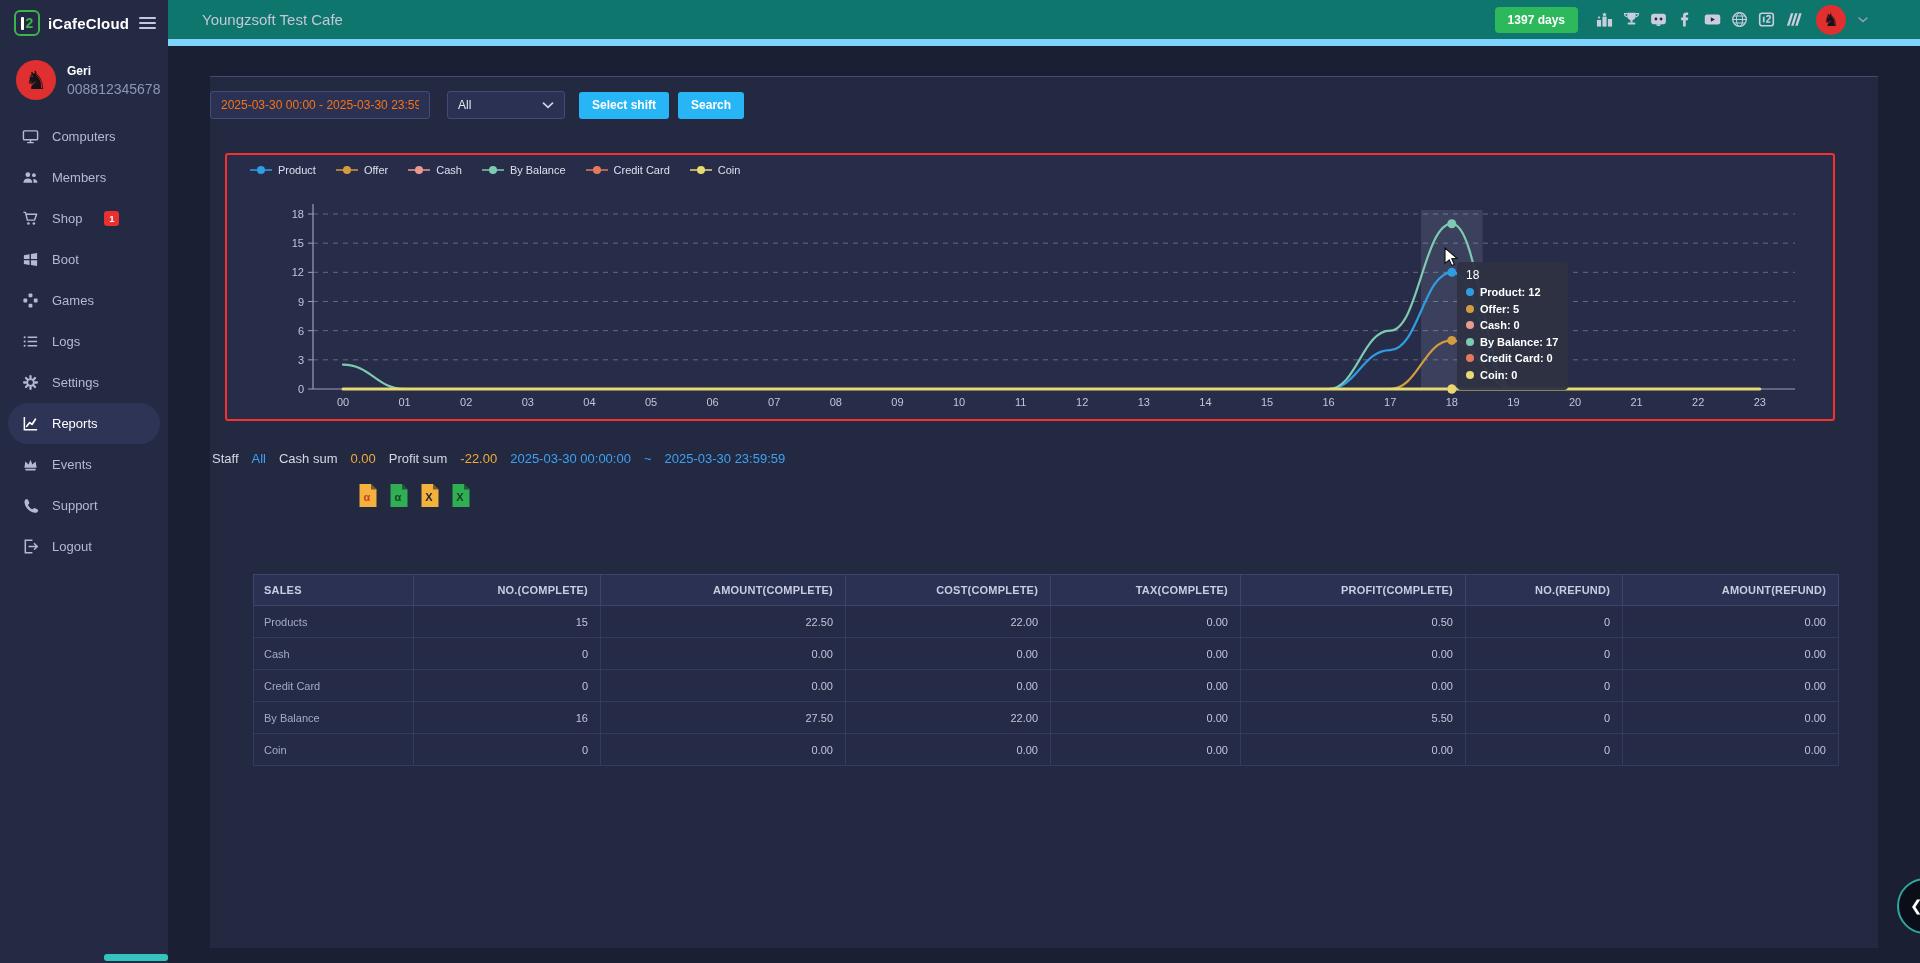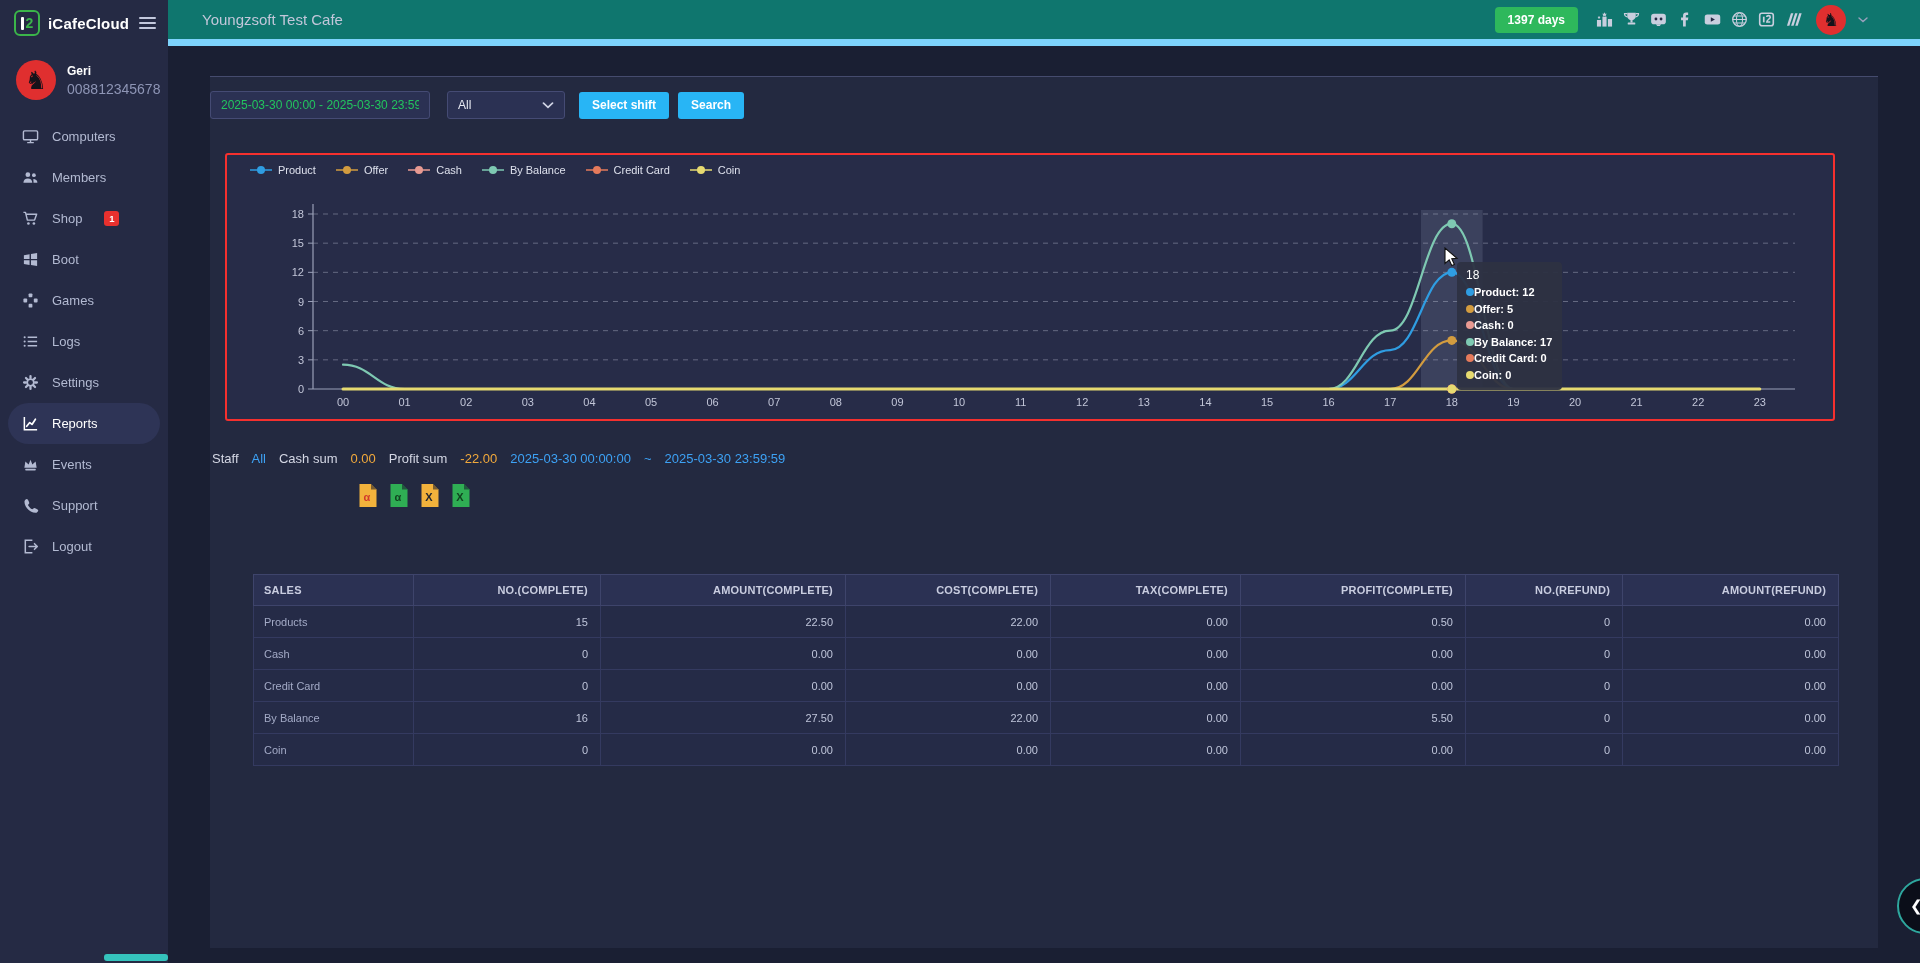--- a/index.html
+++ b/index.html
@@ -34,32 +34,32 @@
 .topbar-right{margin-left:auto;display:flex;align-items:center;gap:10px}
 .days-badge{background:#2eb85c;color:#fff;font-size:12px;font-weight:bold;padding:6px 13px;border-radius:4px;margin-right:8px;cursor:pointer}
 .topicn{width:17px;height:17px;color:#c9cede;display:flex;align-items:center;justify-content:center;cursor:pointer}
 .avatar-sm{width:30px;height:30px;border-radius:50%;background:#e02f2f;display:flex;align-items:center;justify-content:center;font-family:"DejaVu Sans",sans-serif;color:#16121a;font-size:18px;line-height:1;margin-left:4px;cursor:pointer}
 .tb-chev{color:#9aa1bd;margin-left:2px;cursor:pointer}
 
 .content{flex:1;position:relative;background:#1a1f33}
 .card{position:absolute;left:42px;top:30px;width:1668px;height:872px;background:#232940;border-top:1px solid #454b6e}
 
 .filters{position:absolute;left:0;top:14px;display:flex;align-items:center}
-.date-input{width:220px;height:28px;background:#2b3153;border:1px solid #454b74;border-radius:3px;color:#22c55e;font-size:12px;padding:0 10px;font-family:"Liberation Sans",sans-serif;outline:none}
+.date-input{width:220px;height:28px;background:#2b3153;border:1px solid #454b74;border-radius:3px;color:#f97316;font-size:12px;padding:0 10px;font-family:"Liberation Sans",sans-serif;outline:none}
 .shift-select{width:118px;height:28px;margin-left:17px;background:#2b3153;border:1px solid #454b74;border-radius:3px;color:#e8eaf2;font-size:12px;display:flex;align-items:center;justify-content:space-between;padding:0 10px;cursor:pointer}
 .btn{height:27px;margin-left:14px;background:#28b5f5;color:#fff;border:none;border-radius:3px;font-size:12px;font-weight:bold;padding:0 13px;font-family:"Liberation Sans",sans-serif;cursor:pointer}
 .btn+.btn{margin-left:9px}
 
 .chart-card{position:absolute;left:15px;top:76px;width:1610px;height:268px;background:#272c48;border:2px solid #f5302e;border-radius:3px}
 .legend{position:absolute;left:22px;top:9px;display:flex;gap:19px;align-items:center;z-index:3}
 .legend-item{display:flex;align-items:center;gap:5px;font-size:11px;color:#dde0ec;cursor:pointer}
 .axlbl{fill:#c2c6d8;font-size:11px}
 .chart-tooltip{position:absolute;left:1230px;top:107px;min-width:98px;background:rgba(45,50,66,.95);border-radius:4px;padding:6px 10px 7px 9px;z-index:5;pointer-events:none}
 .tt-head{font-size:12px;color:#fff;margin-bottom:2px}
-.tt-row{display:flex;align-items:center;font-size:11px;font-weight:bold;color:#fff;line-height:16.5px;white-space:nowrap}
+.tt-row{display:flex;align-items:center;gap:6px;font-size:11px;font-weight:bold;color:#fff;line-height:16.5px;white-space:nowrap}
 .tt-dot{width:8px;height:8px;border-radius:50%;flex:none}
 .cursor{position:absolute;left:1216px;top:92px;z-index:6;pointer-events:none}
 
 .summary{position:absolute;left:2px;top:374px;display:flex;align-items:center;font-size:13px;gap:13px}
 .sm-w{color:#d4d7e4}
 .sm-b{color:#3da2f5;cursor:pointer}
 .sm-a{color:#f2a93b}
 
 .tabs-row{position:absolute;left:0;top:406px;display:flex;align-items:center}
 .tabs{display:flex}

